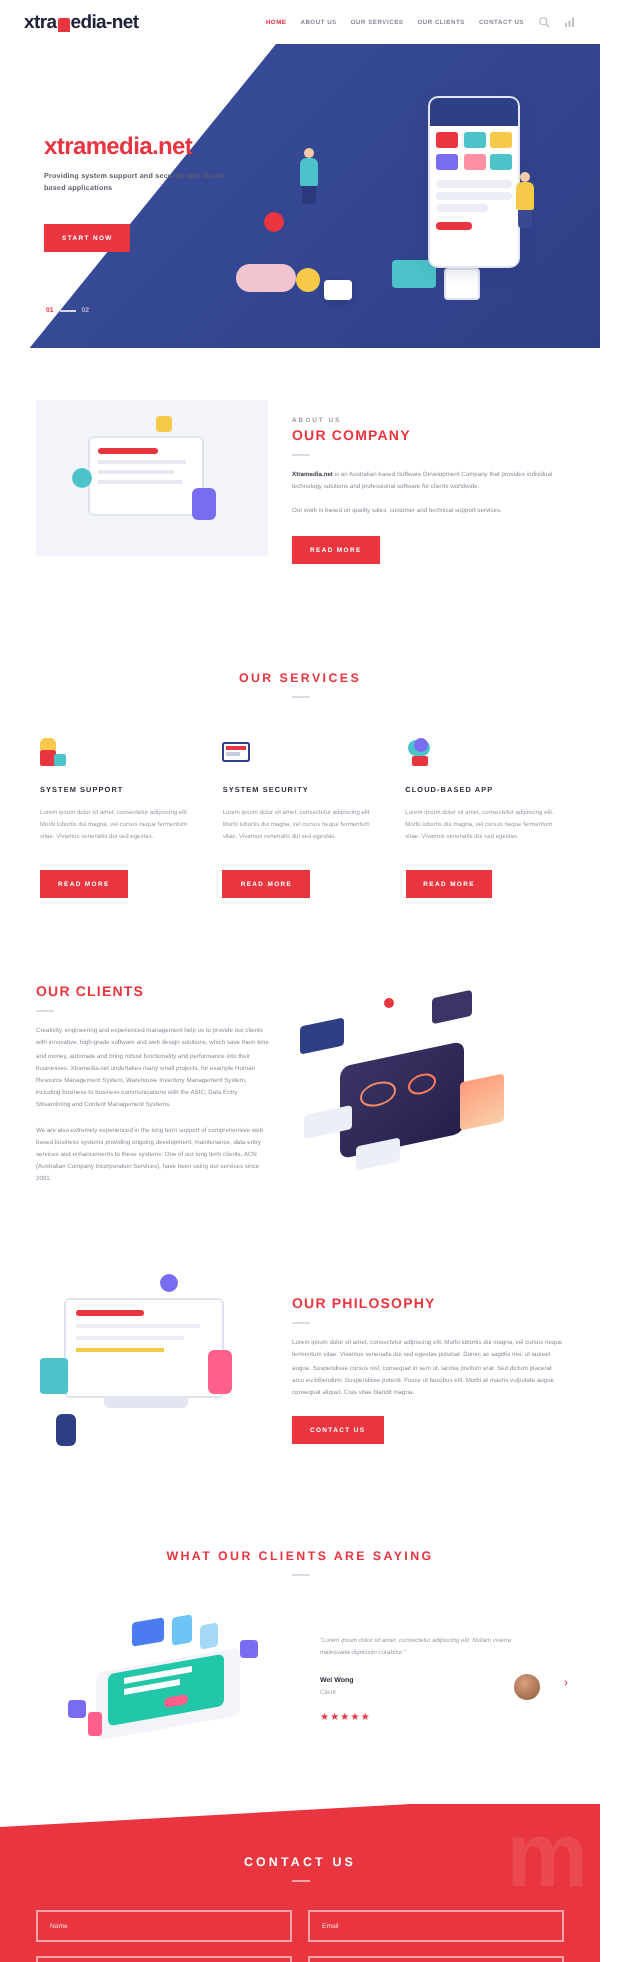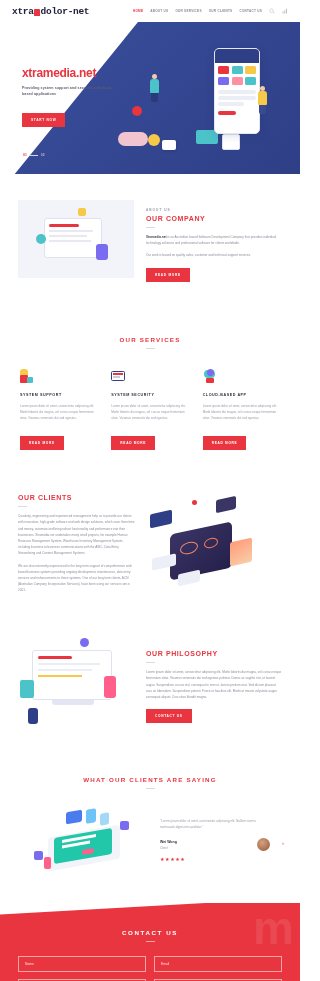--- a/index.html
+++ b/index.html
@@ -24,21 +24,20 @@
     z-index: 30;
   }
   .logo {
     display: flex;
     align-items: center;
     font-size: 9.5px;
     font-weight: bold;
     color: #20223a;
     letter-spacing: -0.3px;
     white-space: nowrap;
-    font-family: Liberation Mono, monospace;
   }
   .logo .mark {
     display: inline-block;
     width: 6px; height: 7px;
     background: #e8353f;
     border-radius: 1px 1px 0 0;
     margin: 0 0.5px;
     position: relative;
     top: 1px;
   }
@@ -274,21 +273,21 @@
 </style>
 </head>
 <body>
 
 <div class="page">
 
   <div class="header">
     <div class="logo">
       <span>xtra</span>
         <span class="mark"></span>
-        <span>dolor</span>
+        <span>edia</span>
         <span>-</span>
         <span>net</span>
     </div>
     <div class="nav">
       <span class="nav-link active">HOME</span>
       <span class="nav-link">ABOUT US</span>
       <span class="nav-link">OUR SERVICES</span>
       <span class="nav-link">OUR CLIENTS</span>
       <span class="nav-link">CONTACT US</span>
       <svg class="nav-icon" viewBox="0 0 24 24" fill="none" stroke="#8a8a99" stroke-width="2.4">

